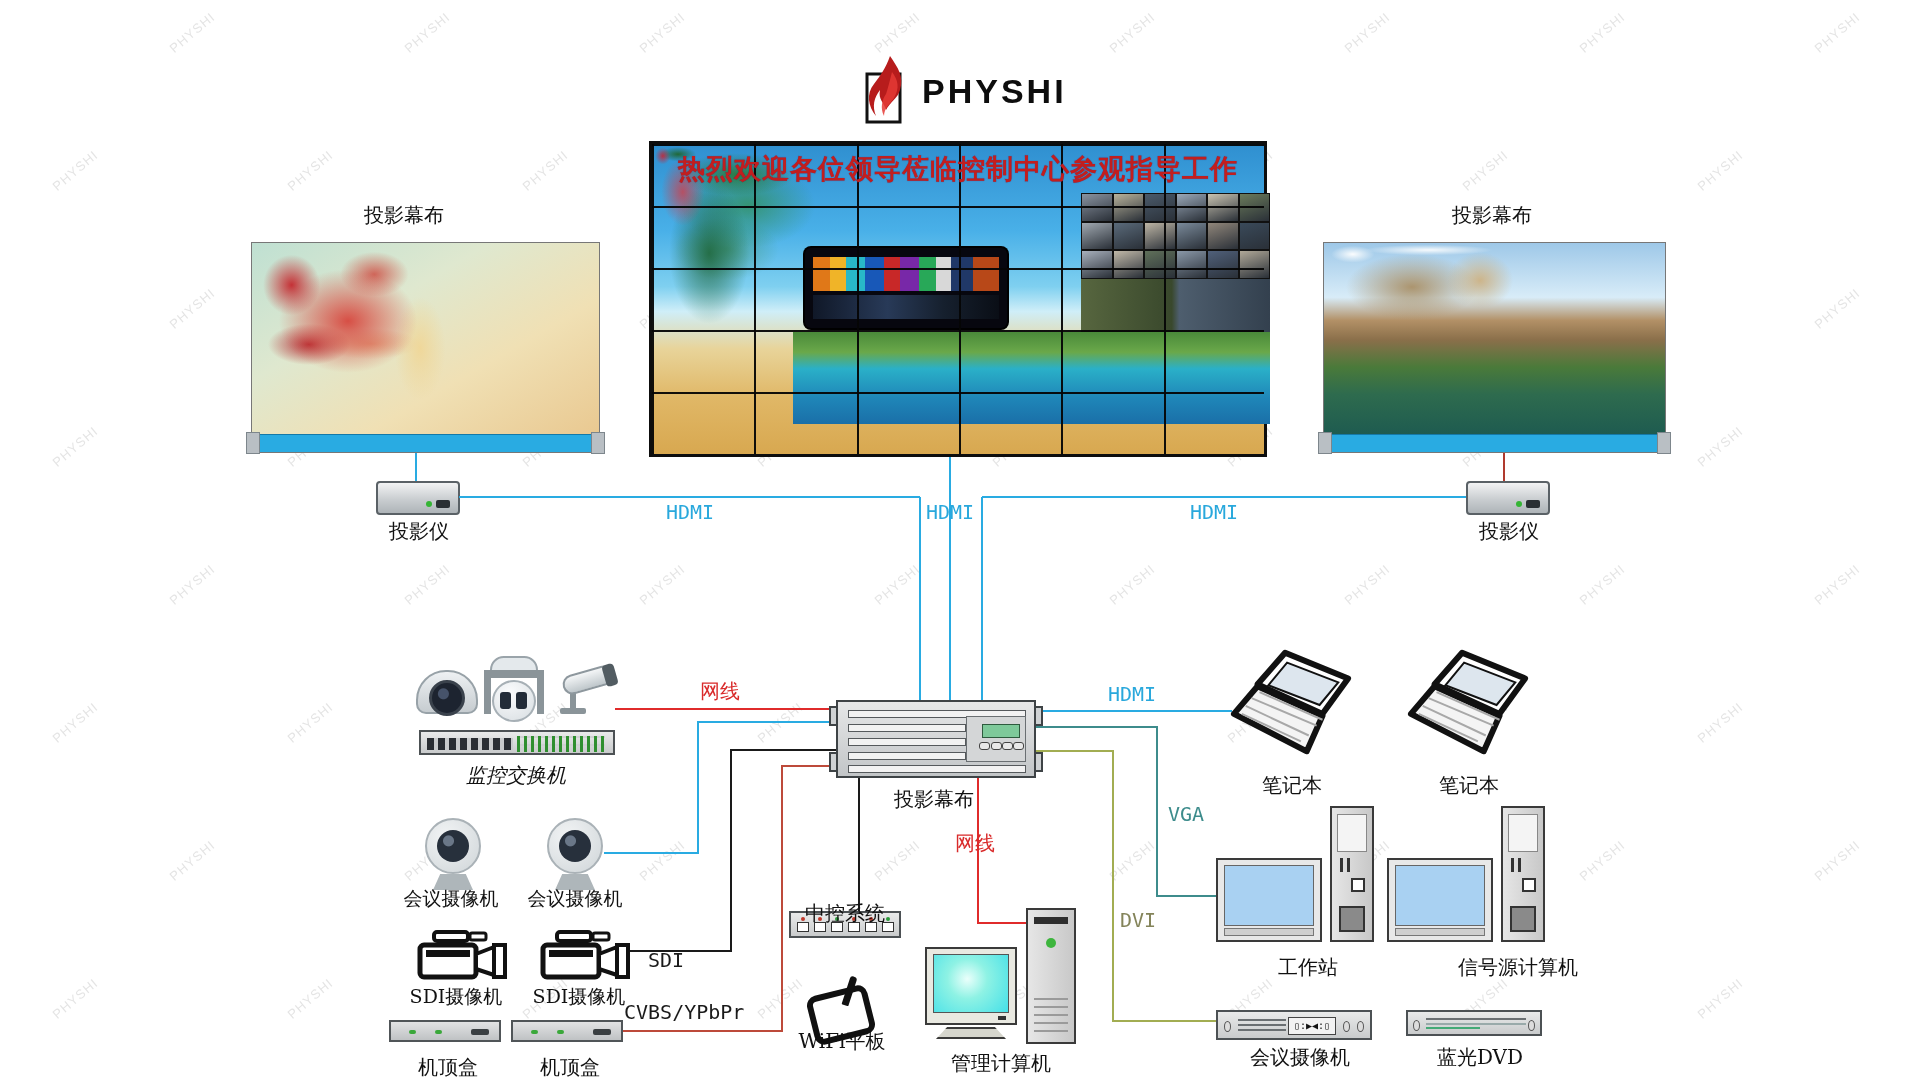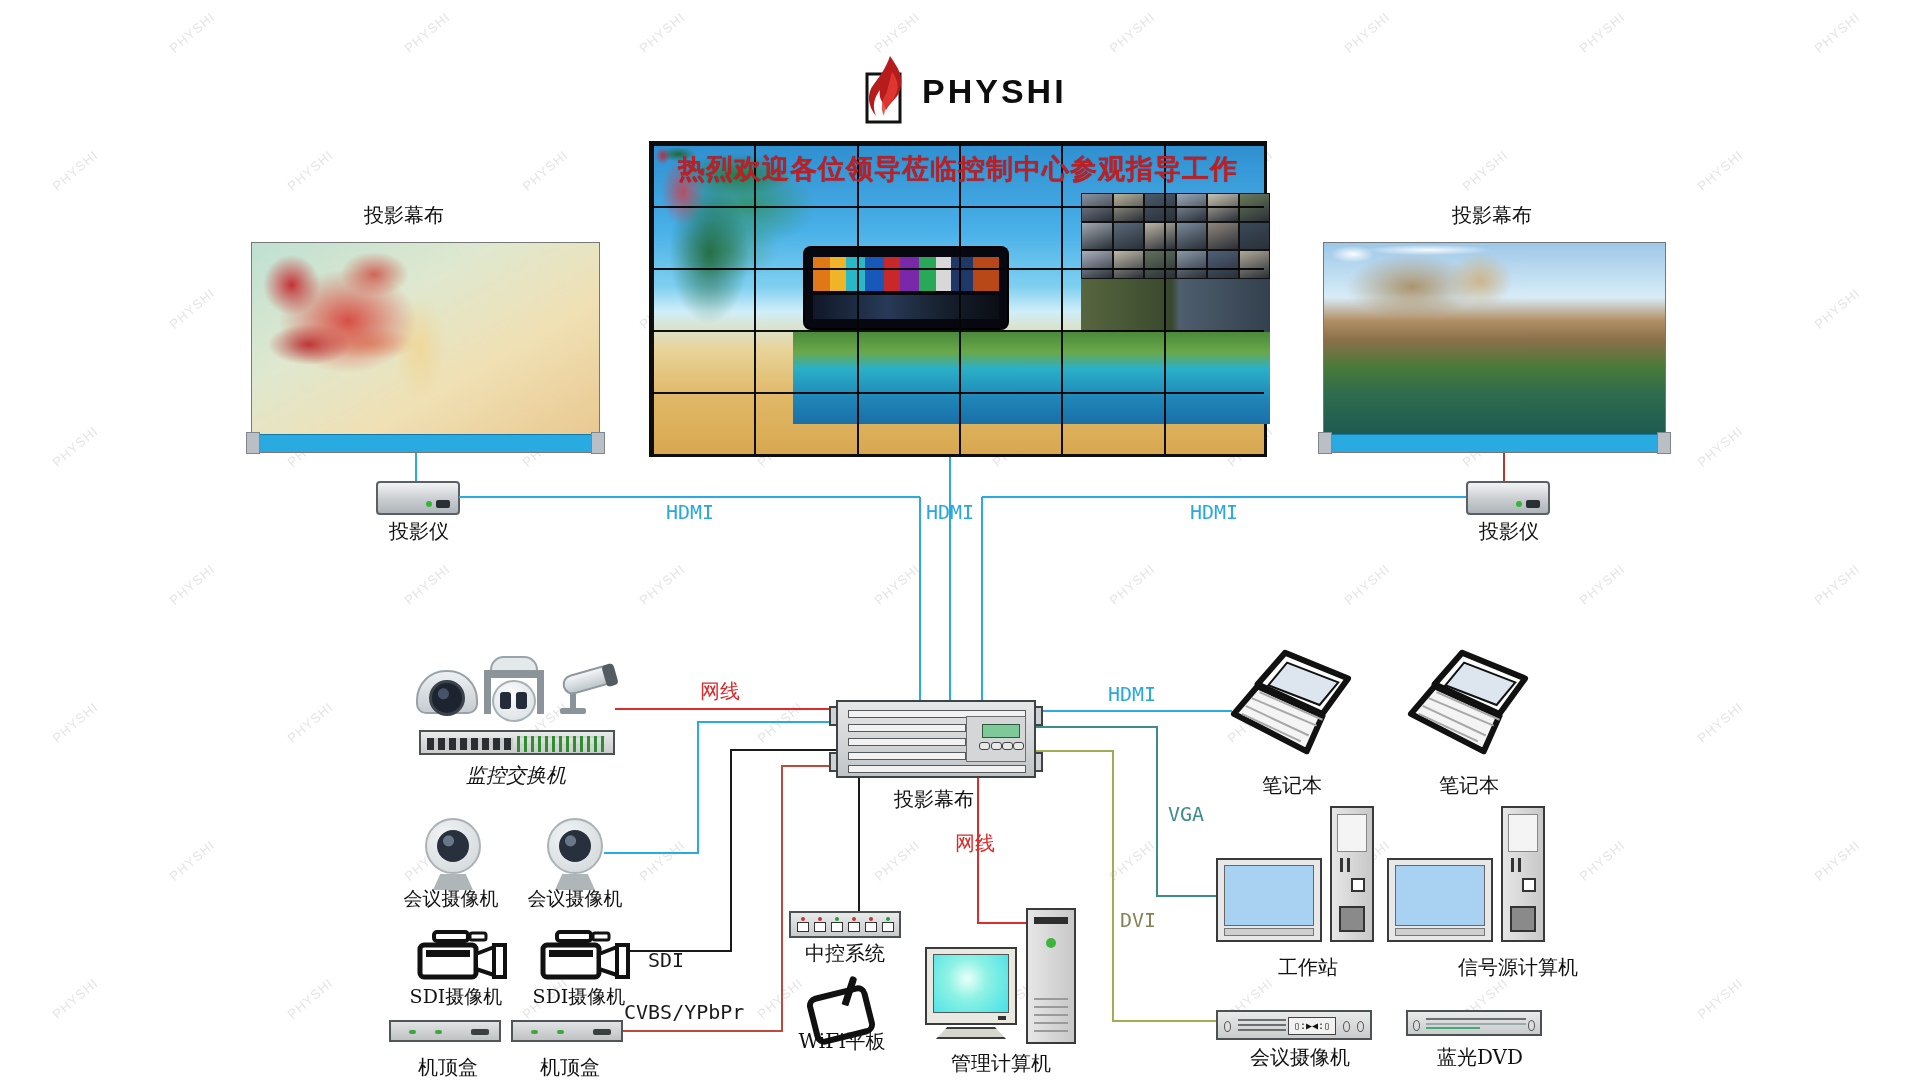--- a/index.html
+++ b/index.html
@@ -452,21 +452,21 @@
     <div class="port" style="left:57px;"></div>
       <div class="port" style="left:74px;"></div>
       <div class="port" style="left:91px;"></div>
     <div class="dot" style="left:10px;background:#c0392b;"></div>
       <div class="dot" style="left:27px;background:#c0392b;"></div>
     <div class="dot" style="left:44px;background:#2a9a3a;"></div>
       <div class="dot" style="left:61px;background:#c0392b;"></div>
     <div class="dot" style="left:78px;background:#c0392b;"></div>
       <div class="dot" style="left:95px;background:#2a9a3a;"></div>
   </div>
-  <div class="dev-label" style="left:845px;top:900px;margin-top:40px;">中控系统</div>
+  <div class="dev-label" style="left:845px;top:900px;">中控系统</div>
 
   <div class="tablet" style="left:806px;top:980px;">
     <div class="pad"></div>
       <div class="pen"></div>
   </div>
   <div class="dev-label" style="left:842px;top:1028px;">WiFi平板</div>
 
   <div class="crt" style="left:925px;top:947px;">
     <div class="scr"></div>
       <div class="pwr"></div>

